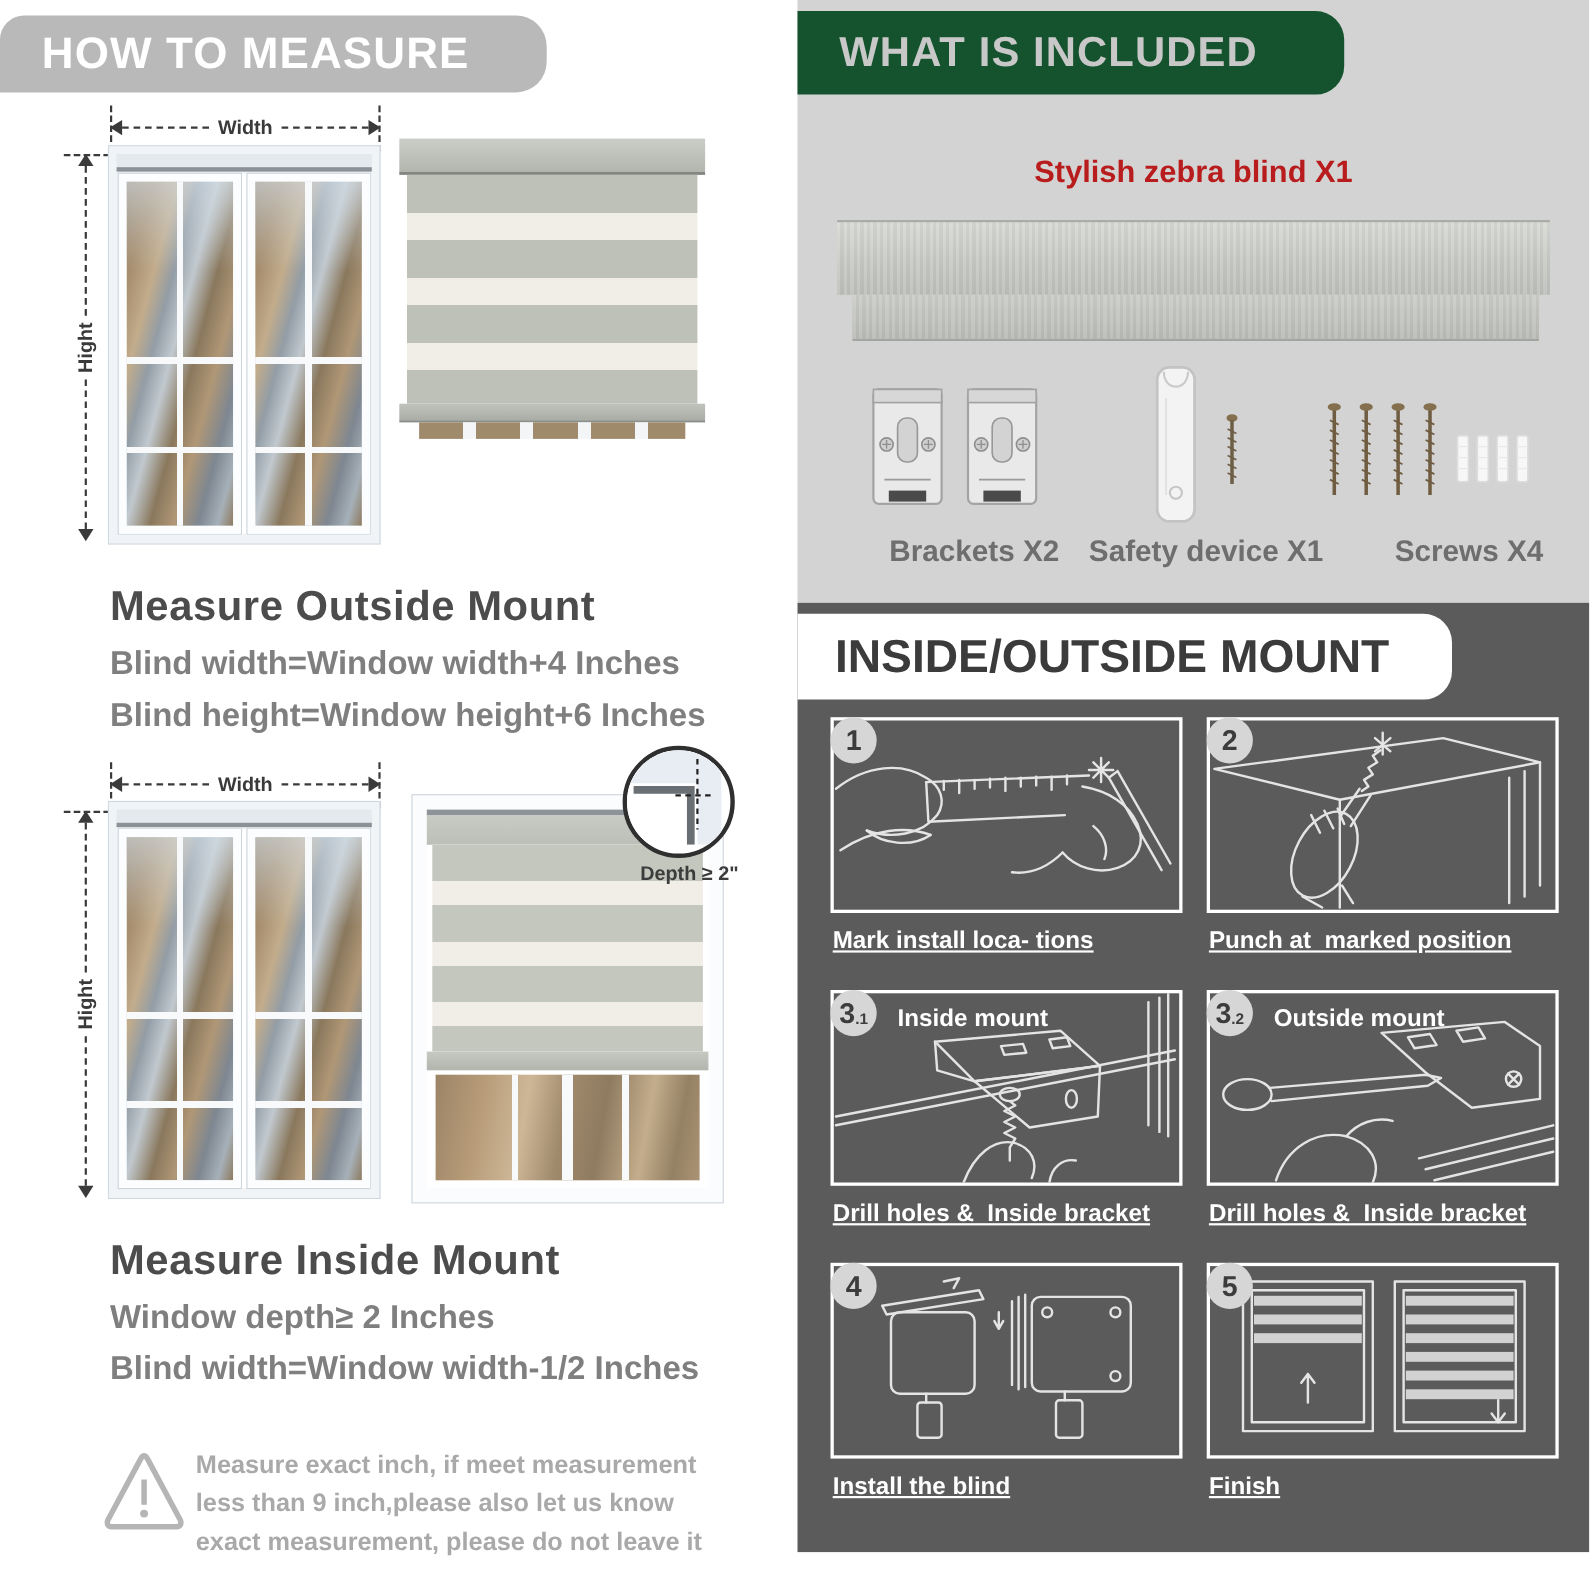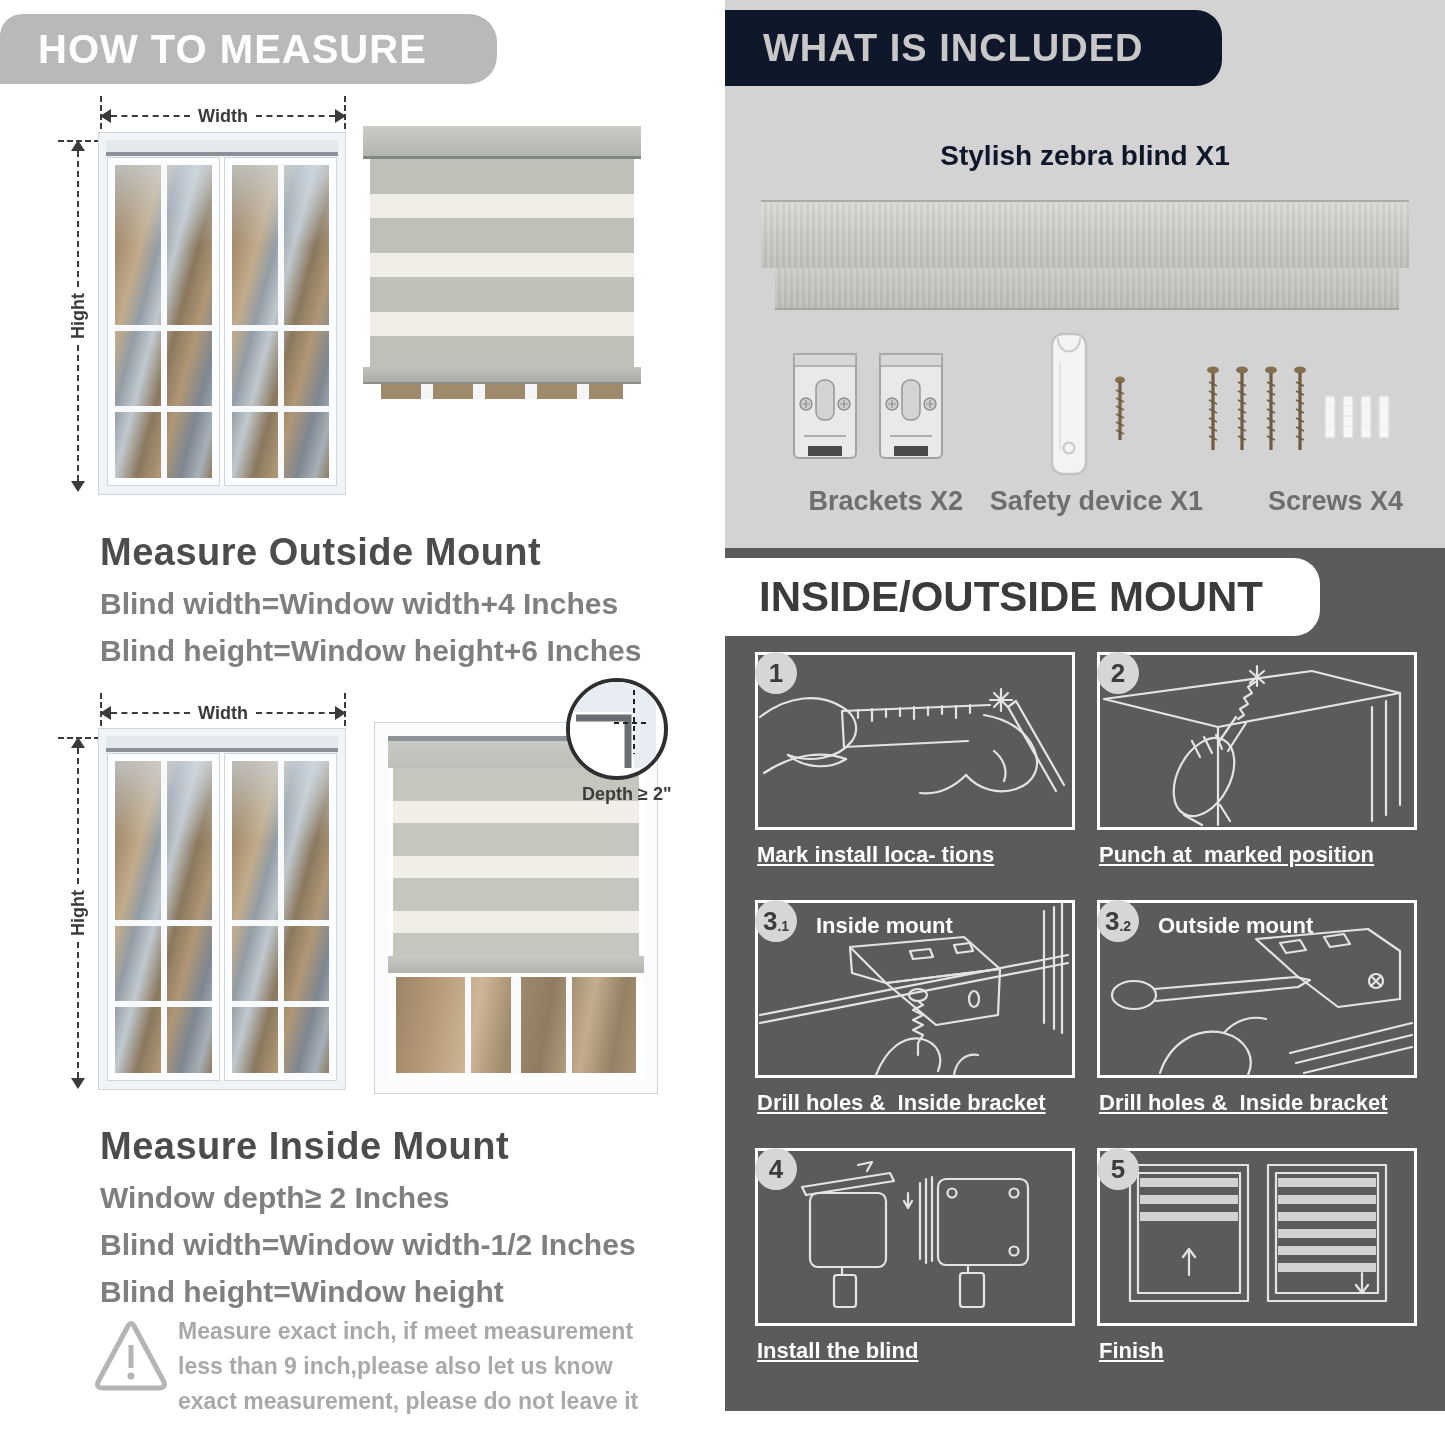--- a/index.html
+++ b/index.html
@@ -68,25 +68,25 @@
   .tblock{position:absolute;left:100px;}
   .tblock .tb-title{font-size:38px;color:#4c4c4c;font-weight:bold;letter-spacing:.5px;margin-top:21px;}
   .tblock .ln{font-size:30px;color:#7f7f7f;font-weight:bold;margin-top:13px;}
 
   .warn-ico{position:absolute;left:92px;top:1318px;}
   .warn-text{position:absolute;left:178px;top:1314px;width:472px;font-size:23px;line-height:35px;
     color:#a9a9a9;font-weight:bold;}
 
   
   .panel-included{position:absolute;left:725px;top:0;width:720px;height:548px;background:#d3d3d3;}
-  .hdr-included{position:absolute;left:0;top:10px;width:497px;height:76px;background:#0f172a;
+  .hdr-included{position:absolute;left:0;top:10px;width:497px;height:76px;background:#14532d;
     border-radius:0 26px 26px 0;color:#c8c8c8;font-size:38px;font-weight:bold;line-height:76px;
     padding-left:38px;box-sizing:border-box;letter-spacing:1px;}
   .product-lbl{position:absolute;left:0;top:140px;width:100%;text-align:center;font-size:28px;
-    font-weight:bold;color:#0f172a;}
+    font-weight:bold;color:#b91c1c;}
   .headrail{position:absolute;left:36px;top:200px;width:648px;}
   .hr-main{height:66px;border-top:2px solid #a9aca7;
     background-image:repeating-linear-gradient(90deg, rgba(255,255,255,.10) 0 3px, rgba(0,0,0,.03) 3px 6px),
       linear-gradient(180deg,#d6d9d4 0%,#c6c9c4 55%,#bcbfba 100%);}
   .hr-lip{margin:0 10px 0 14px;height:40px;border-bottom:2px solid #a2a5a0;
     background-image:repeating-linear-gradient(90deg, rgba(255,255,255,.08) 0 3px, rgba(0,0,0,.03) 3px 6px),
       linear-gradient(180deg,#cacdc8 0%,#b9bcb7 100%);}
   .part{position:absolute;top:332px;text-align:right;}
   .part .plabel{margin-top:8px;font-size:27px;font-weight:bold;color:#6e6e6e;}
   #part-brackets{left:48px;width:190px;}
@@ -194,21 +194,20 @@
       <path d="M64,8 V72" stroke="#222" stroke-width="2" stroke-dasharray="5 4" fill="none"></path>
       <path d="M44,41 H78" stroke="#222" stroke-width="2" stroke-dasharray="5 4" fill="none"></path>
     </svg>
   </div>
   <div class="depth-lbl">Depth ≥ 2"</div>
 
   <div class="tblock" style="top:1104px;">
     <div class="tb-title">Measure Inside Mount</div>
     <div class="ln">Window depth≥ 2 Inches</div>
     <div class="ln">Blind width=Window width-1/2 Inches</div>
-    <div class="ln">Blind height=Window height</div>
   </div>
 
   <div class="warn-ico">
     <svg width="78" height="76" viewBox="0 0 78 76">
       <path d="M36 8 Q39 3 42 8 L72 64 Q74 70 67 70 L11 70 Q4 70 6 64 Z" fill="none" stroke="#b5b5b5" stroke-width="5" stroke-linejoin="round"></path>
       <rect x="36.5" y="27" width="5" height="23" fill="#b5b5b5"></rect>
       <circle cx="39" cy="58" r="3.6" fill="#b5b5b5"></circle>
     </svg>
   </div>
   <div class="warn-text">Measure exact inch, if meet measurement less than 9 inch,please also let us know exact measurement, please do not leave it</div>

